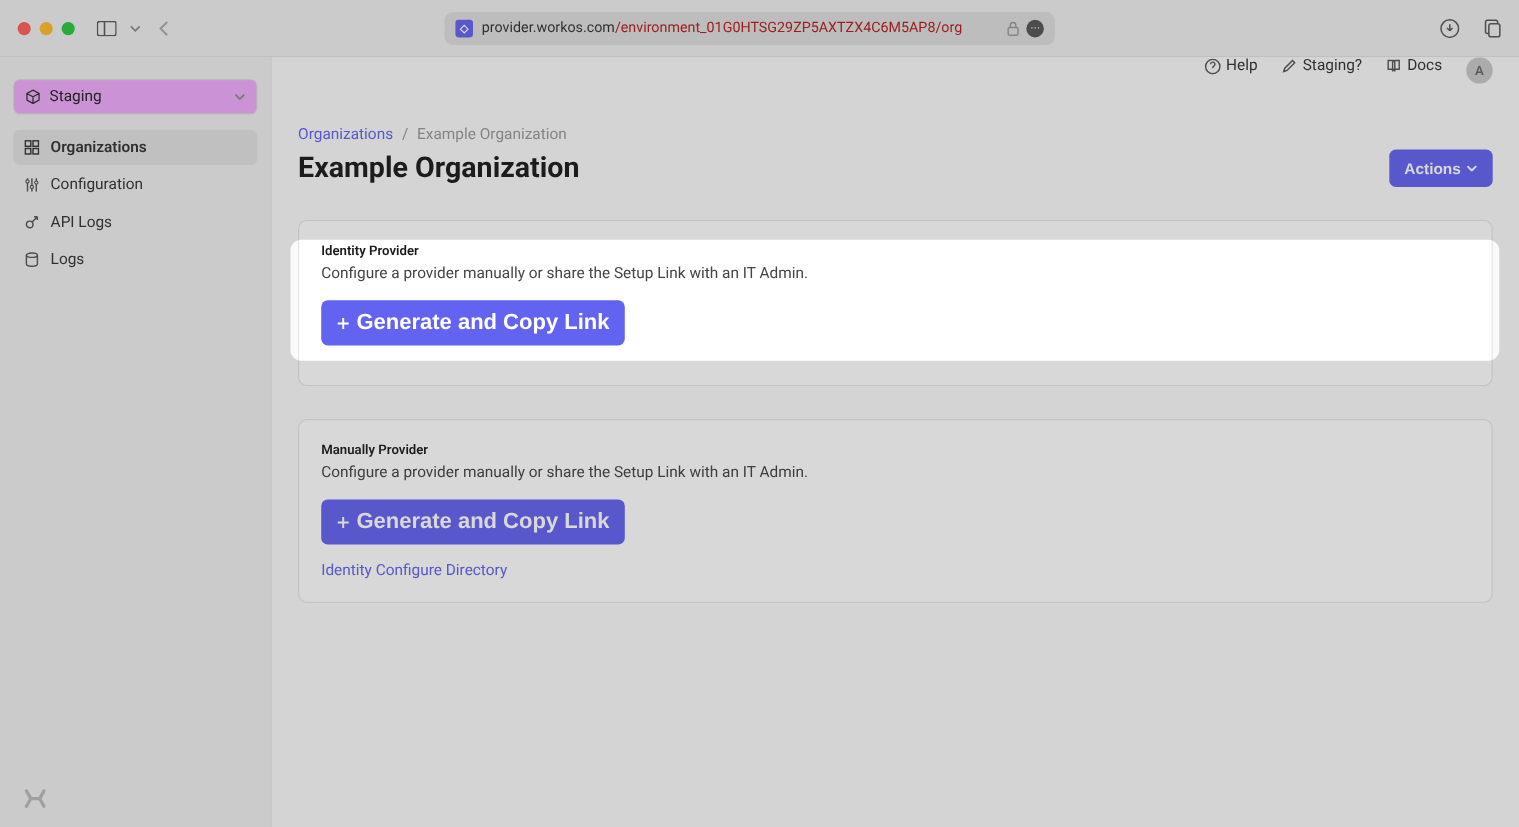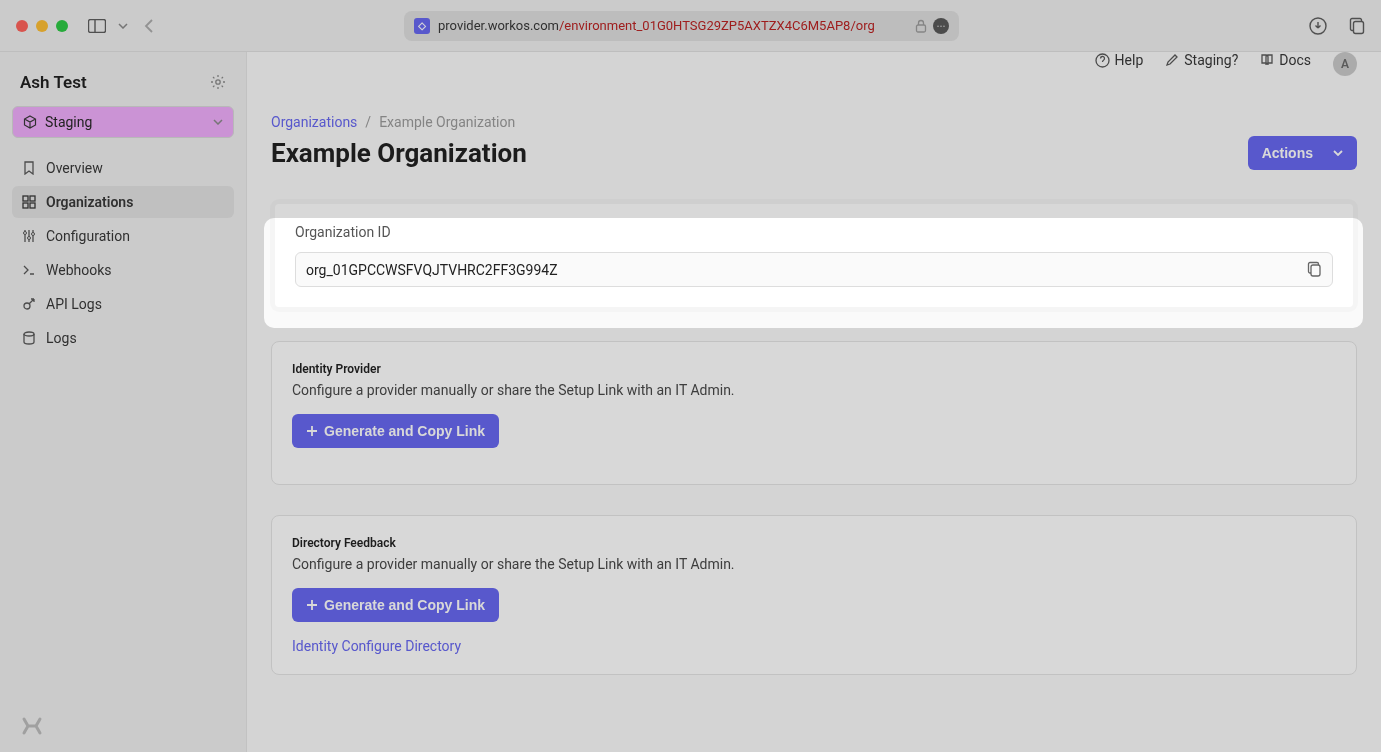--- a/index.html
+++ b/index.html
@@ -86,21 +86,21 @@
   .avatar { width:24px;height:24px;border-radius:50%;background:#c9c9c9;color:#666;display:flex;align-items:center;justify-content:center;font-size:12px;font-weight:600; }
 
   .content { padding: 0 24px 24px; }
   .breadcrumb { font-size:14px; color:#999; display:flex; gap:8px; margin-top: 6px; }
   .breadcrumb .bc-link { color:#6363f1; }
   .header-row { display:flex; align-items:center; justify-content:space-between; margin-top:6px; }
   .page-title { font-size:26px; font-weight:700; color:#1a1a1a; }
   .actions-btn {
     background:#6363f1; color:#fff; border:none; border-radius:6px;
     padding: 9px 14px; font-size:14px; font-weight:600;
-    display:flex; align-items:center; gap:20px; cursor:pointer;text-align:right;
+    display:flex; align-items:center; gap:5px; cursor:pointer;text-align:right;
   }
 
   .panel {
     background:#fff; border:1px solid #e5e5e5; border-radius:8px;
     padding: 20px; margin-top: 30px;
   }
   .panel.highlight {
     border: 4px solid #f5f5f5;
     box-shadow: 0 0 0 1px rgba(0,0,0,0.02);
     margin-top: 30px;
@@ -110,21 +110,21 @@
     display:flex; align-items:center;
     border:1px solid #ddd; border-radius:6px;
     background:#fafafa; padding: 8px 10px;
   }
   .id-field .val { flex:1; font-size:14px; color:#222; }
   .copy-btn { color:#666; cursor:pointer; }
   .panel h3 { font-size:12px; font-weight:600; color:#1a1a1a; margin-bottom:6px; }
   .panel p { font-size:14px; color:#444; margin-bottom:16px; }
   .gen-btn {
     background:#6363f1; color:#fff; border:none; border-radius:6px;
-    padding: 9px 14px; font-size:14px; font-weight:600;
+    padding: 9px 14px; font-size:20px; font-weight:600;
     display:flex; align-items:center; gap:6px; cursor:pointer;
     margin-bottom: 16px;
   }
   .manual-link { color:#6363f1; font-size:14px; cursor:pointer; }
   .spotlight {
     position:absolute;
     left: 264px; top: 218px; width: 1099px; height: 110px;
     background: transparent;
     border-radius: 10px;
     box-shadow: 0 0 0 9999px rgba(40,40,40,0.18);
@@ -182,51 +182,34 @@
       <svg width="16" height="18" viewBox="0 0 16 18">
           <rect x="4.5" y="4.5" width="10" height="12" rx="2" fill="none" stroke="#5a5a5a" stroke-width="1.4"></rect>
           <path d="M4.5 13.5H3a1.5 1.5 0 01-1.5-1.5V3A1.5 1.5 0 013 1.5h8A1.5 1.5 0 0112.5 3v1.5" fill="none" stroke="#5a5a5a" stroke-width="1.4"></path>
         </svg>
     </span>
   </div>
 </div>
 
 <div class="app">
   <div class="sidebar">
-    <div class="workspace-header">
-      <span class="workspace-name">Ash Test</span>
-      <span class="gear">
-        <svg width="16" height="16" viewBox="0 0 16 16">
-            <circle cx="8" cy="8" r="2.2" fill="none" stroke="#888" stroke-width="1.3"></circle>
-            <path d="M8 1v2M8 13v2M1 8h2M13 8h2M3 3l1.4 1.4M11.6 11.6L13 13M3 13l1.4-1.4M11.6 4.4L13 3" stroke="#888" stroke-width="1.3"></path>
-          </svg>
-      </span>
-    </div>
     <div class="env-selector">
       <span>
         <svg width="14" height="14" viewBox="0 0 14 14">
             <path d="M7 1l5.5 3v6L7 13 1.5 10V4z M1.5 4L7 7l5.5-3 M7 7v6" fill="none" stroke="#333" stroke-width="1.2"></path>
           </svg>
       </span>
       <span>Staging</span>
       <span class="chev">
         <svg width="10" height="6" viewBox="0 0 10 6">
             <path d="M1 1l4 4 4-4" stroke="#888" stroke-width="1.5" fill="none"></path>
           </svg>
       </span>
     </div>
     <div class="nav">
-      <div class="nav-item">
-        <span>
-            <svg width="14" height="14" viewBox="0 0 14 14">
-              <path d="M3 1h8v12l-4-3-4 3z" fill="none" stroke="#555" stroke-width="1.3"></path>
-            </svg>
-          </span>
-        <span>Overview</span>
-      </div>
       <div class="nav-item active">
         <span>
             <svg width="14" height="14" viewBox="0 0 14 14">
               <rect x="1" y="1" width="5" height="5" fill="none" stroke="#333" stroke-width="1.3"></rect>
               <rect x="8" y="1" width="5" height="5" fill="none" stroke="#333" stroke-width="1.3"></rect>
               <rect x="1" y="8" width="5" height="5" fill="none" stroke="#333" stroke-width="1.3"></rect>
               <rect x="8" y="8" width="5" height="5" fill="none" stroke="#333" stroke-width="1.3"></rect>
             </svg>
           </span>
         <span>Organizations</span>
@@ -234,28 +217,20 @@
       <div class="nav-item">
         <span>
             <svg width="14" height="14" viewBox="0 0 14 14">
               <path d="M3 1v12M7 1v12M11 1v12" stroke="#555" stroke-width="1.3"></path>
               <circle cx="3" cy="4" r="1.5" fill="#f0f0f0" stroke="#555"></circle>
               <circle cx="7" cy="9" r="1.5" fill="#f0f0f0" stroke="#555"></circle>
               <circle cx="11" cy="5" r="1.5" fill="#f0f0f0" stroke="#555"></circle>
             </svg>
           </span>
         <span>Configuration</span>
-      </div>
-      <div class="nav-item">
-        <span>
-            <svg width="14" height="14" viewBox="0 0 14 14">
-              <path d="M2 3l4 4-4 4M8 11h4" stroke="#555" stroke-width="1.3" fill="none"></path>
-            </svg>
-          </span>
-        <span>Webhooks</span>
       </div>
       <div class="nav-item">
         <span>
             <svg width="14" height="14" viewBox="0 0 14 14">
               <circle cx="5" cy="9" r="3" fill="none" stroke="#555" stroke-width="1.3"></circle>
               <path d="M7.2 6.8L12 2m0 0v3m0-3h-3" stroke="#555" stroke-width="1.3" fill="none"></path>
             </svg>
           </span>
         <span>API Logs</span>
       </div>
@@ -317,48 +292,36 @@
         <button class="actions-btn">
           <span>Actions</span>
           <span>
               <svg width="10" height="6" viewBox="0 0 10 6">
                 <path d="M1 1l4 4 4-4" stroke="#fff" stroke-width="1.8" fill="none"></path>
               </svg>
             </span>
         </button>
       </div>
 
-      <div class="panel highlight">
-        <div class="panel-label">Organization ID</div>
-        <div class="id-field">
-          <span class="val">org_01GPCCWSFVQJTVHRC2FF3G994Z</span>
-          <span class="copy-btn">
-            <svg width="15" height="17" viewBox="0 0 15 17">
-                <rect x="4" y="4" width="9" height="11" rx="2" fill="none" stroke="#666" stroke-width="1.3"></rect>
-                <path d="M4 12H3a1.5 1.5 0 01-1.5-1.5V3A1.5 1.5 0 013 1.5h7A1.5 1.5 0 0111.5 3v1" fill="none" stroke="#666" stroke-width="1.3"></path>
-              </svg>
-          </span>
-        </div>
-      </div>
 
       <div class="panel">
         <h3>Identity Provider</h3>
         <p>Configure a provider manually or share the Setup Link with an IT Admin.</p>
         <button class="gen-btn">
           <span>
               <svg width="12" height="12" viewBox="0 0 12 12">
                 <path d="M6 1v10M1 6h10" stroke="#fff" stroke-width="1.8"></path>
               </svg>
             </span>
           <span>Generate and Copy Link</span>
         </button>
       </div>
 
       <div class="panel">
-        <h3>Directory Feedback</h3>
+        <h3>Manually Provider</h3>
         <p>Configure a provider manually or share the Setup Link with an IT Admin.</p>
         <button class="gen-btn">
           <span>
               <svg width="12" height="12" viewBox="0 0 12 12">
                 <path d="M6 1v10M1 6h10" stroke="#fff" stroke-width="1.8"></path>
               </svg>
             </span>
           <span>Generate and Copy Link</span>
         </button>
         <div class="manual-link">Identity Configure Directory</div>

